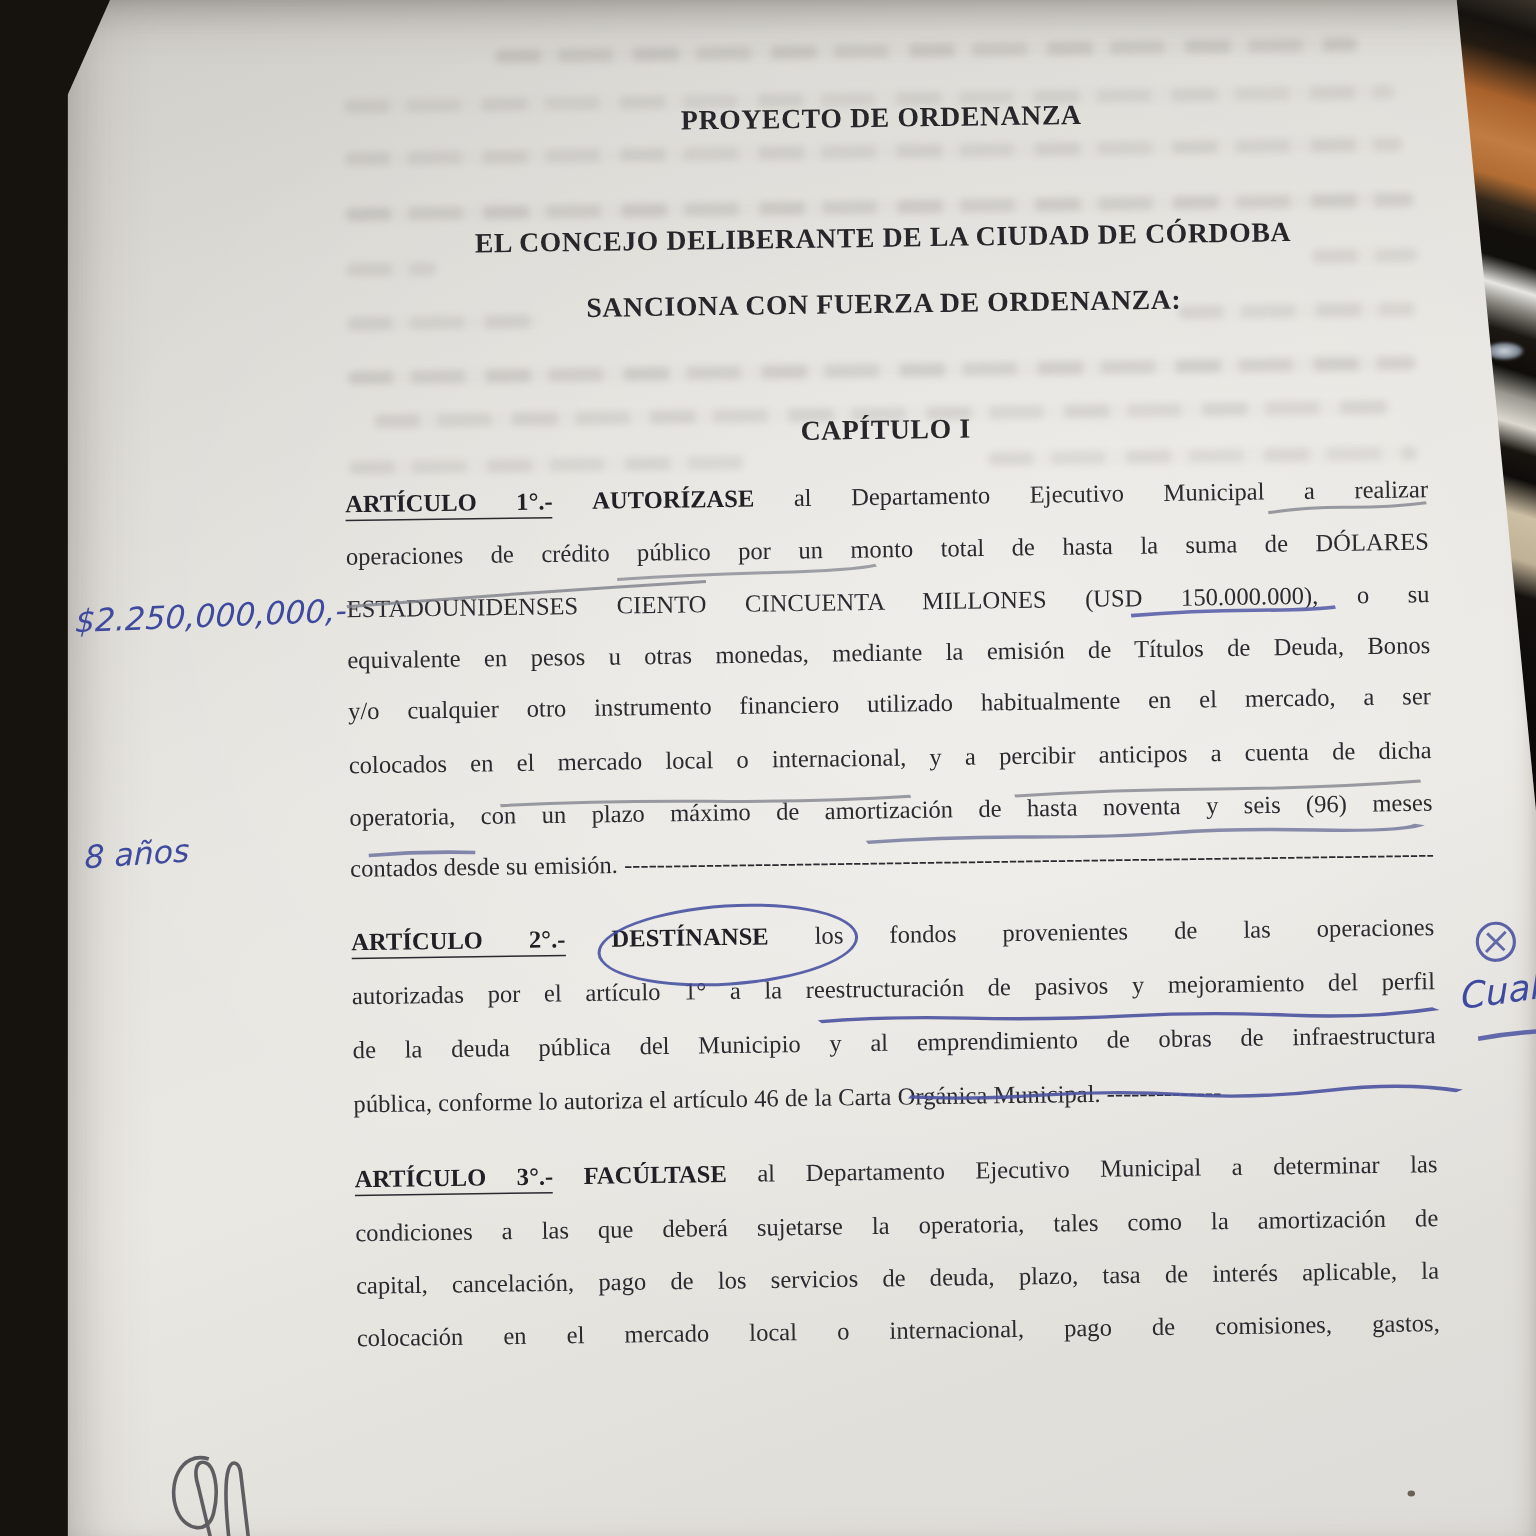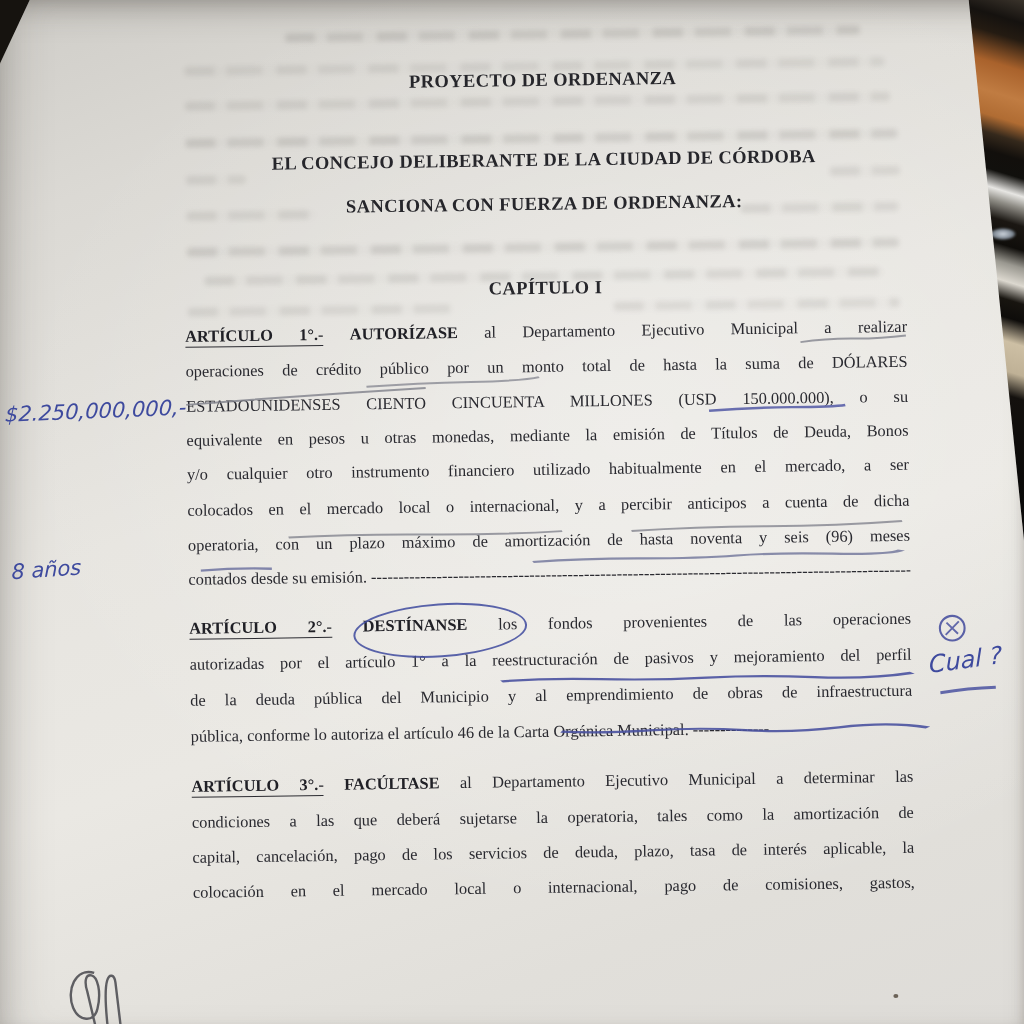--- a/index.html
+++ b/index.html
@@ -30,20 +30,21 @@
   }
   
   #sheet{
     position:absolute;inset:0;
     clip-path:polygon(2.9% 0%, 94.6% 0%, 100% 52.8%, 100% 100%, 0% 100%, 0% 6.2%);
     background:
       radial-gradient(ellipse 900px 700px at 62% 42%, rgba(255,255,255,.30), rgba(255,255,255,0) 70%),
       linear-gradient(160deg,#cfcdc8 0%,#dbd9d4 16%,#e7e5e0 42%,#eae8e3 60%,#e1dfda 84%,#dedcd8 100%);
     box-shadow:inset 0 22px 34px -20px rgba(70,64,58,.5), inset 36px 0 50px -36px rgba(70,64,58,.35),
                inset -6px 0 12px -6px rgba(120,110,100,.35);
+    margin-left:45px;
   }
   #sheet-content{position:absolute;inset:0;transform:rotate(-.8deg);transform-origin:52% 18%;}
 
   
   .hline{
     position:absolute;left:183px;width:722px;text-align:center;
     font-weight:bold;font-size:18.5px;letter-spacing:.4px;color:#26262b;
   }
   .pline{
     position:absolute;left:183px;width:722px;height:26px;

